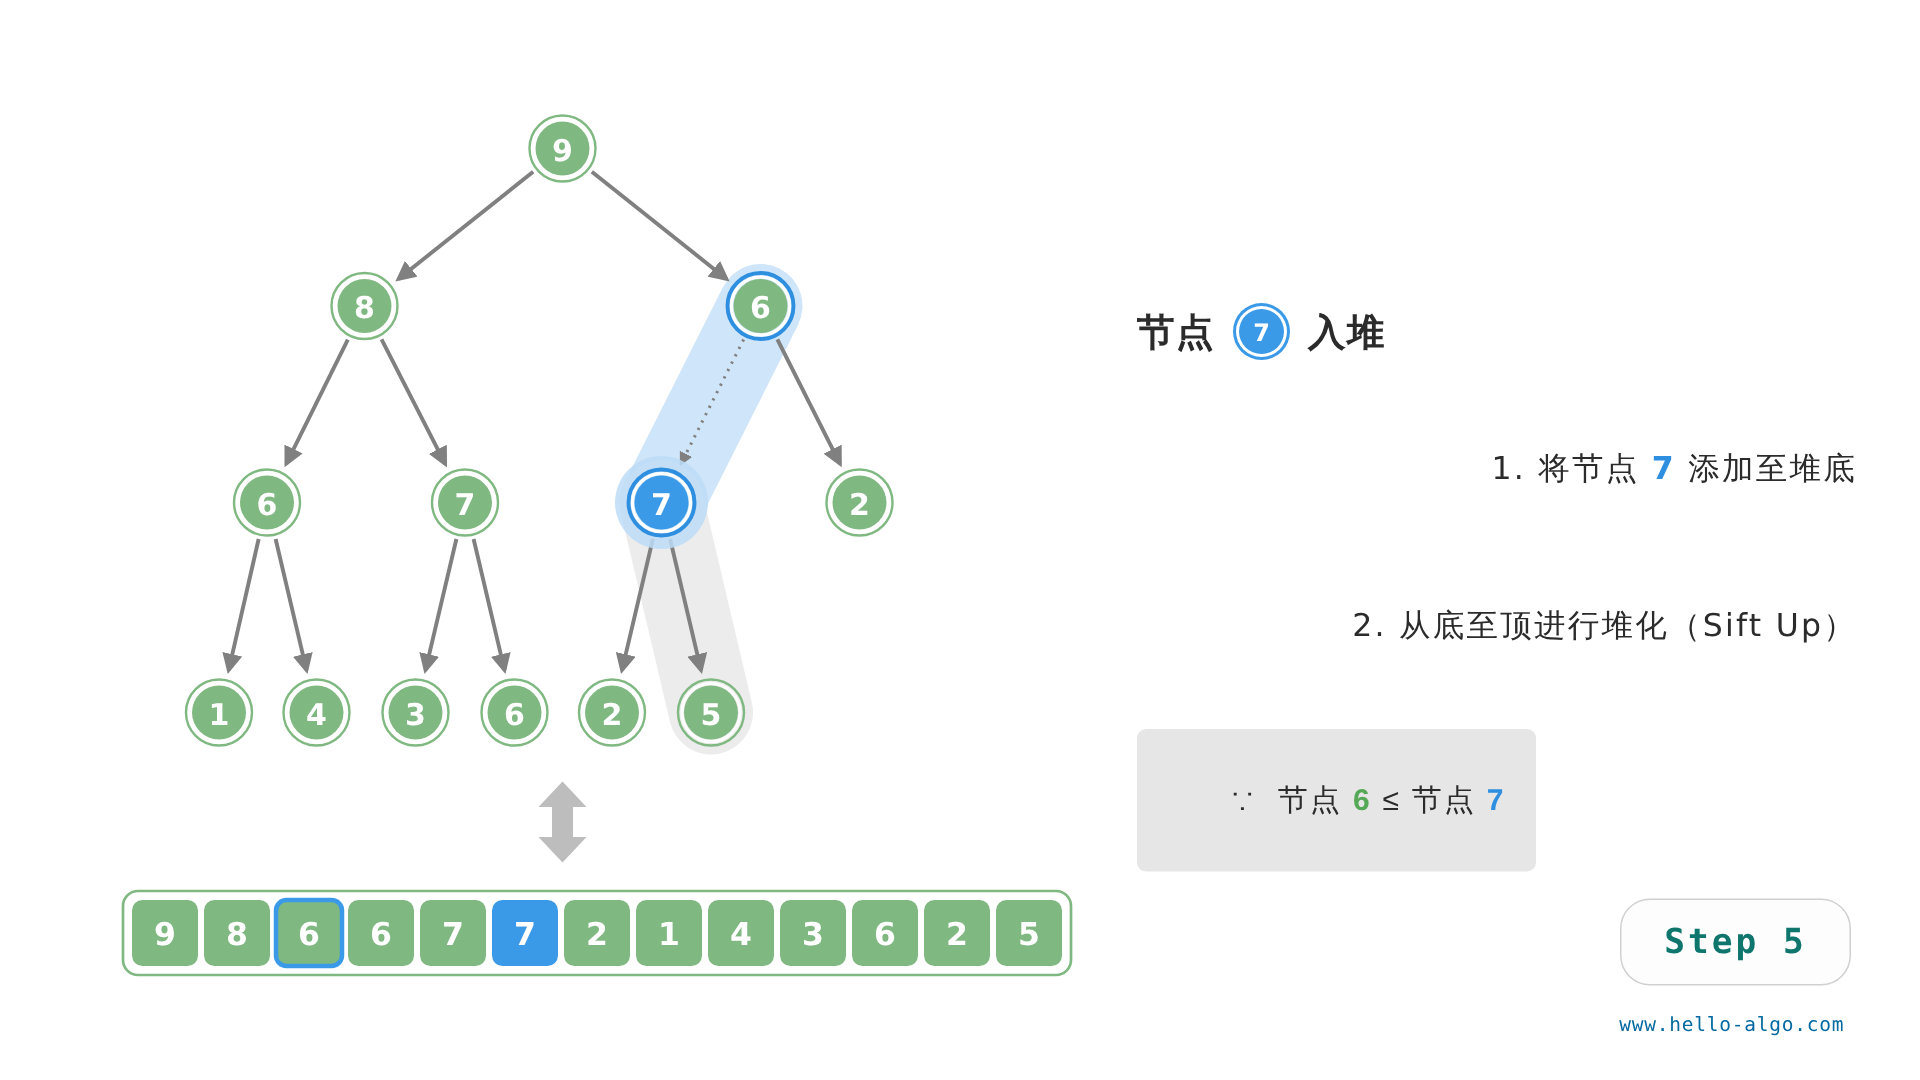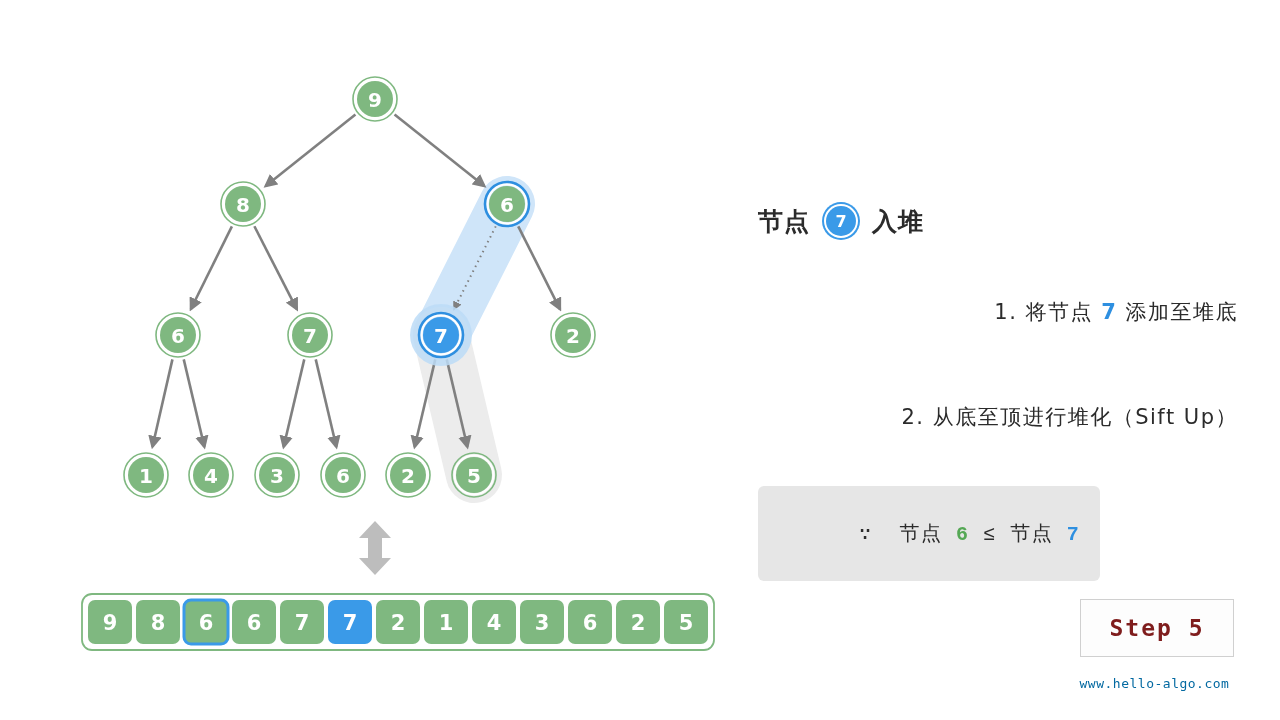--- a/index.html
+++ b/index.html
@@ -88,45 +88,45 @@
     white-space: pre;
   }
   .hl-blue { color: #2e8fe0; font-weight: 700; }
   .hl-green { color: #55a855; font-weight: 700; }
 
   .cond-box {
     display: inline-block;
     background: #e6e6e6;
     border-radius: 6px;
     padding: 11px 20px;
-    font-family: Liberation Mono, monospace;
+    font-family: Liberation Sans, sans-serif;
     font-size: 20px;
     color: #2b2b2b;
     letter-spacing: 1.5px;
     white-space: pre;
     margin-top: 2px;
   }
 
   
   .step-badge {
     position: absolute;
     left: 1080px;
     top: 599px;
     width: 152px;
     height: 56px;
     border: 1.5px solid #d0d0d0;
-    border-radius: 0;
+    border-radius: 20px;
     background: #fdfdfd;
     display: flex;
     align-items: center;
     justify-content: center;
     font-family: "DejaVu Sans Mono", "Liberation Mono", monospace;
     font-size: 23px;
     font-weight: 700;
-    color: #7f1d1d;
+    color: #0f766e;
     letter-spacing: 2px;
   }
   .watermark {
     position: absolute;
     left: 1072px;
     top: 676px;
     width: 165px;
     text-align: center;
     font-family: "DejaVu Sans Mono", "Liberation Mono", monospace;
     font-size: 13px;

